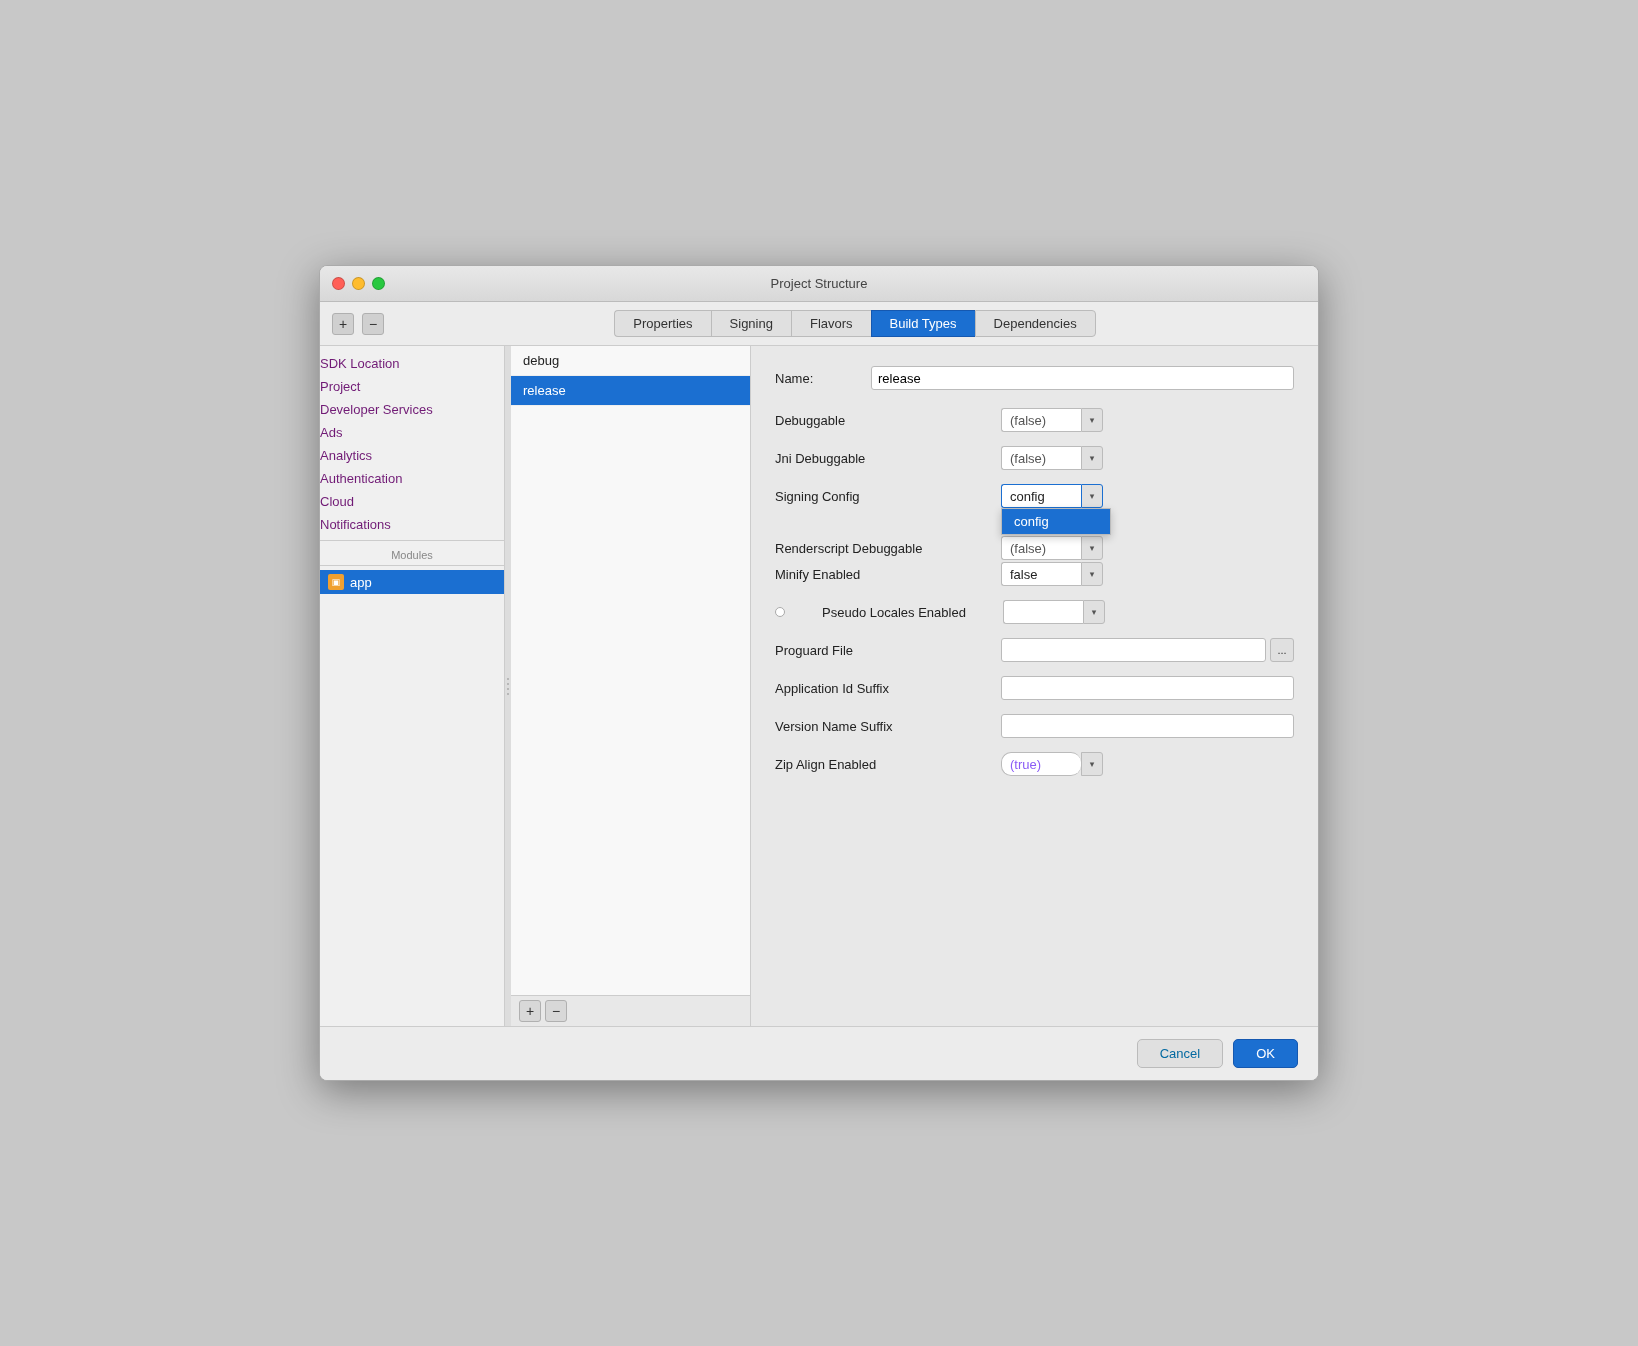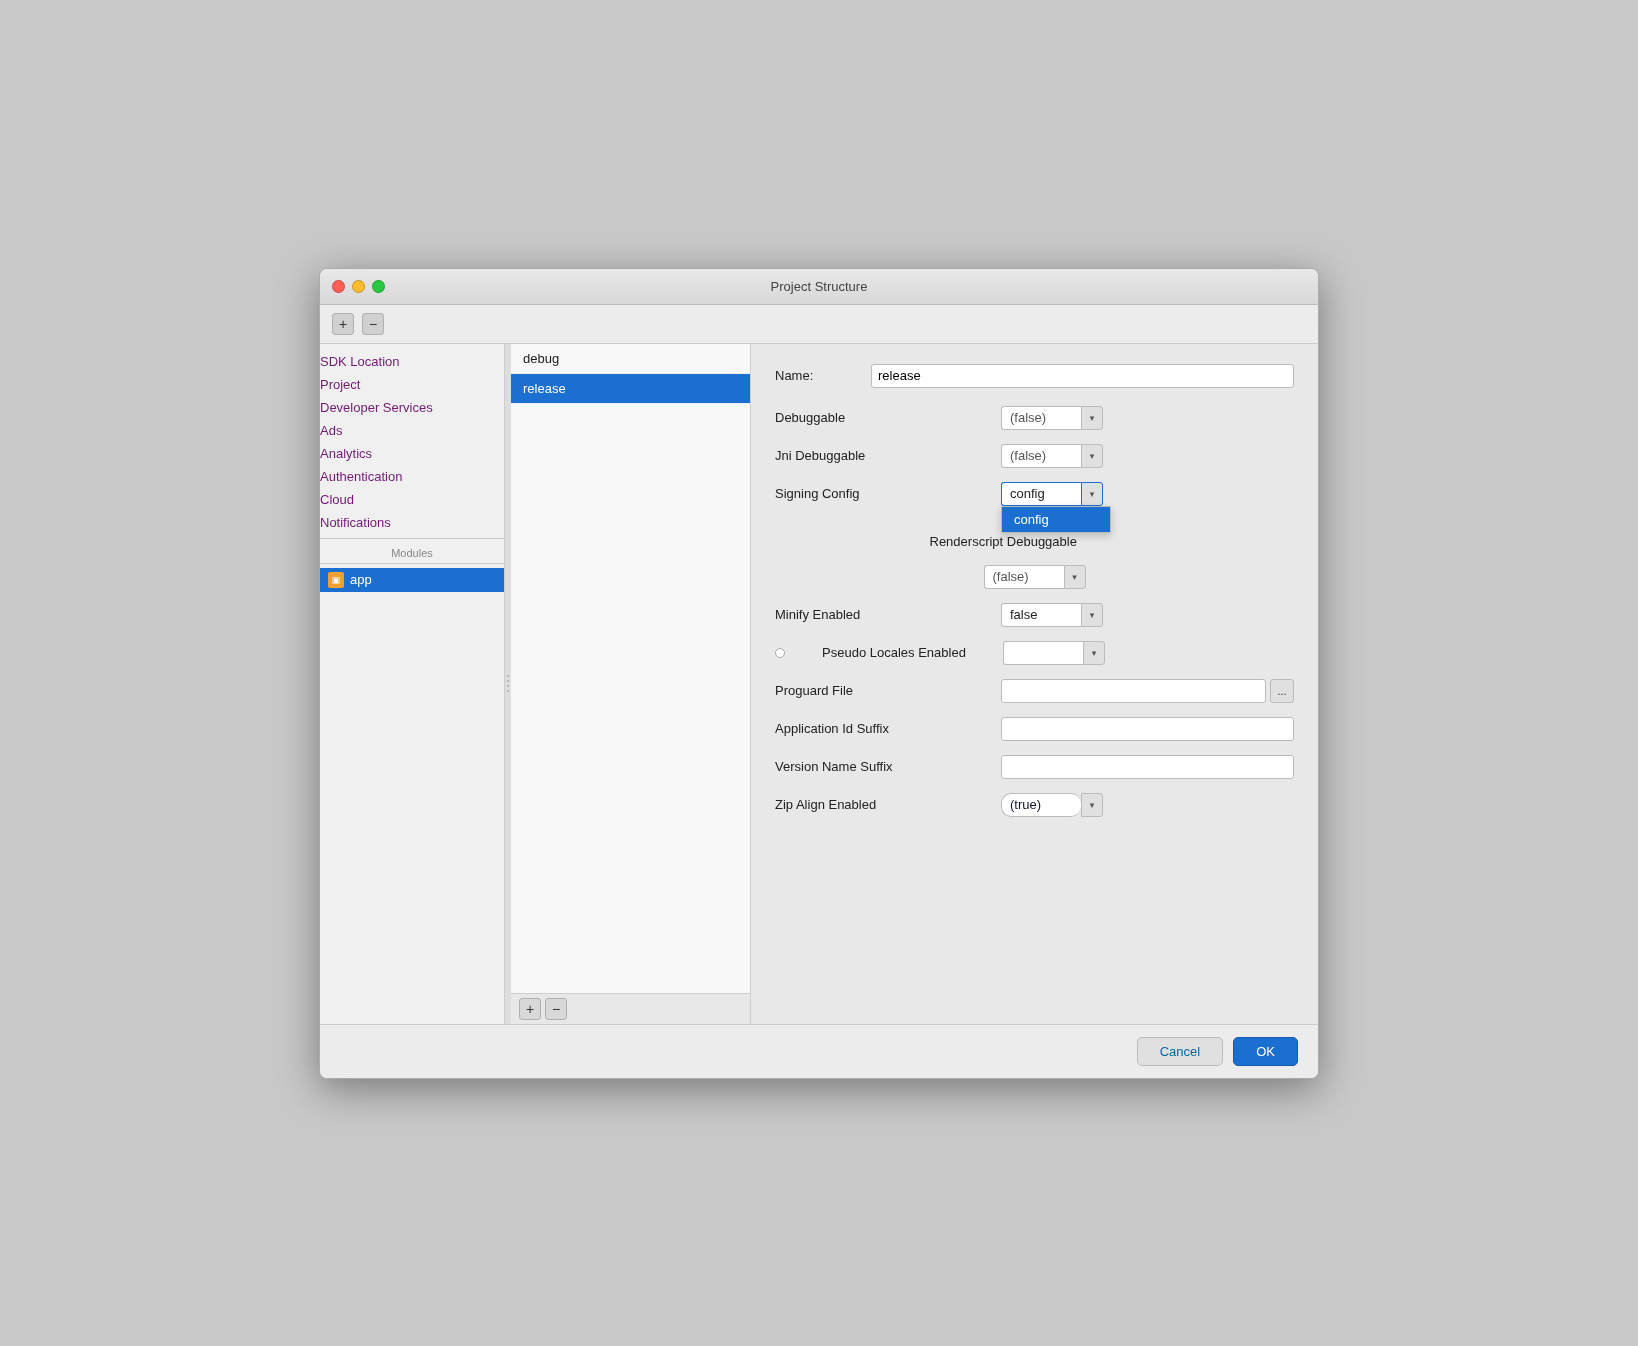--- a/index.html
+++ b/index.html
@@ -390,46 +390,52 @@
     .divider-dot {
       width: 2px;
       height: 2px;
       border-radius: 50%;
       background: #aaa;
     }
     .minify-row .dropdown-value {
       color: #222;
     }
     .zip-row .dropdown-value {
-      color: #0f172a;
+      color: #8b5cf6;
       border-radius: 10px;
     }
     .renderscript-row {
-      margin-bottom: 14px;
-      flex-direction: column;
+      margin-bottom: 2px;
     }
   </style>
 </head>
 <body>
 
 <div class="window">
 
   <div class="titlebar">
     <div class="titlebar-buttons">
       <div class="title-btn btn-close"></div>
       <div class="title-btn btn-minimize"></div>
       <div class="title-btn btn-maximize"></div>
     </div>
     <span class="titlebar-text">Project Structure</span>
   </div>
 
   <div class="toolbar">
     <div class="toolbar-left">
       <div class="toolbar-icon-btn">+</div>
       <div class="toolbar-icon-btn">−</div>
+    </div>
+    <div class="tabs-row">
+      <div class="tab">Properties</div>
+      <div class="tab">Signing</div>
+      <div class="tab">Flavors</div>
+      <div class="tab active">Build Types</div>
+      <div class="tab">Dependencies</div>
     </div>
   </div>
 
   <div class="content">
 
     <div class="sidebar">
       <div class="sidebar-item">SDK Location</div>
       <div class="sidebar-item">Project</div>
       <div class="sidebar-item">Developer Services</div>
       <div class="sidebar-item">Ads</div>

